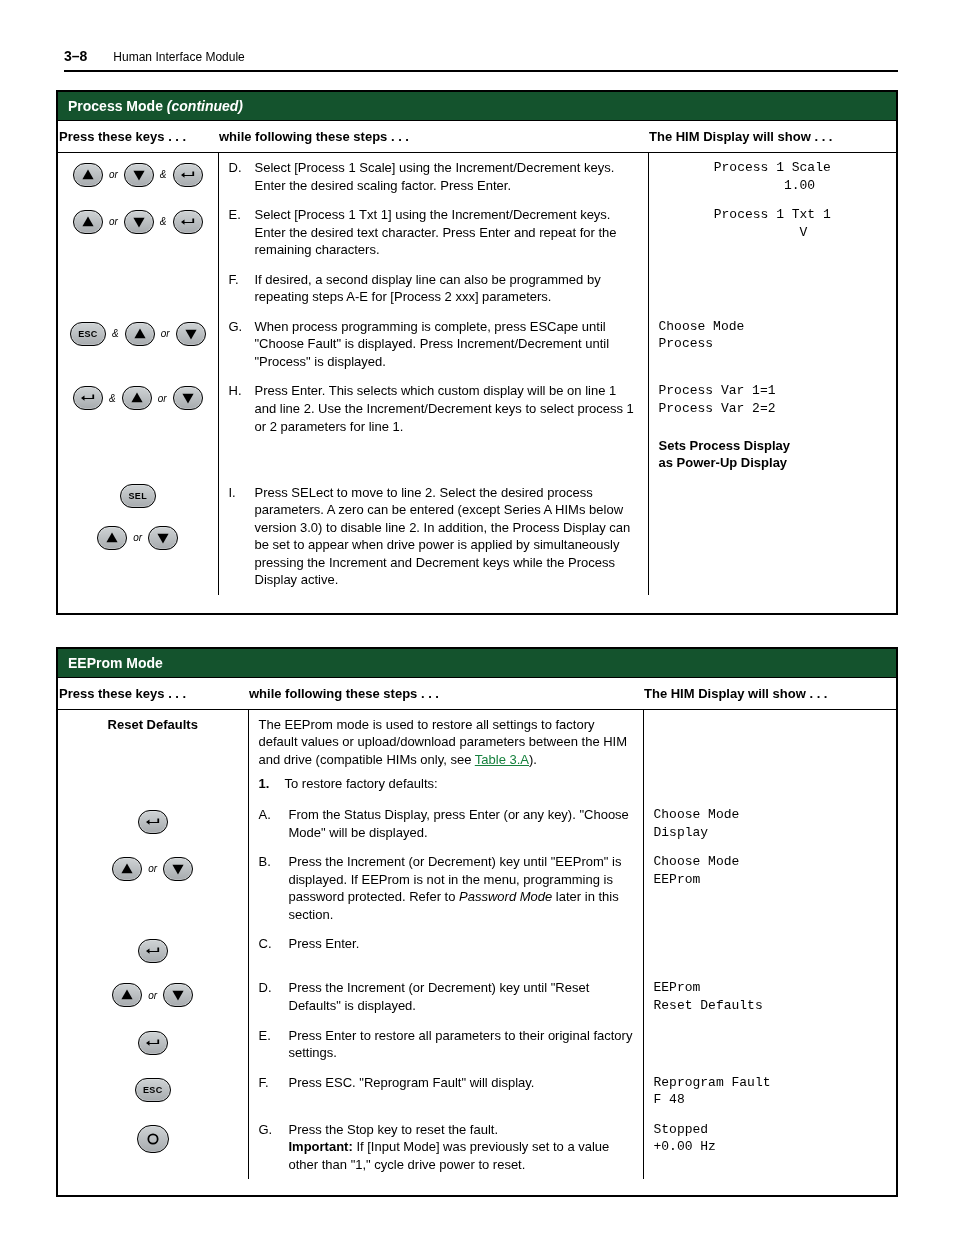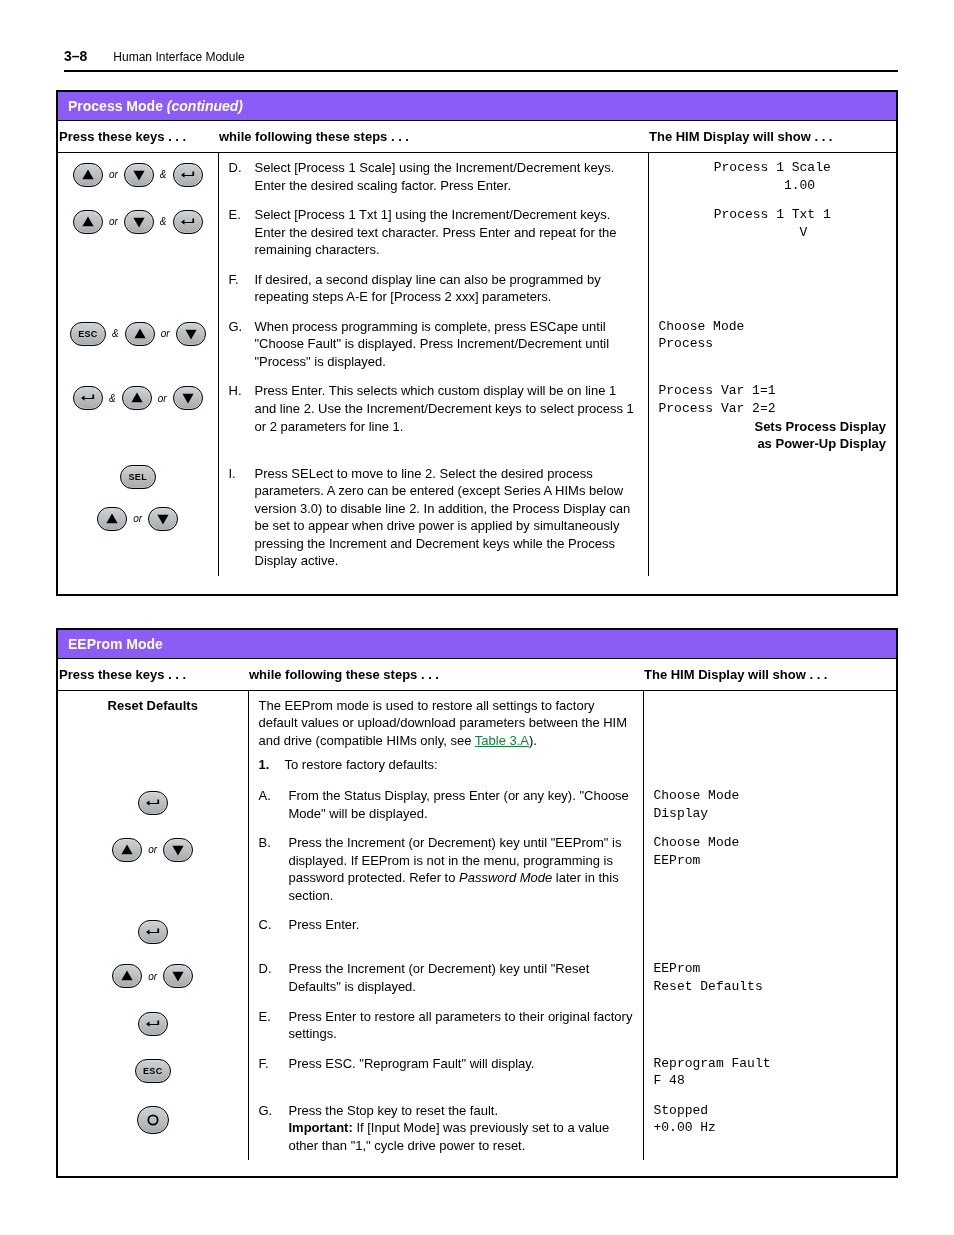--- a/index.html
+++ b/index.html
@@ -4,34 +4,34 @@
 <style>
   :root{
     --fg:#000; --muted:#000; --rule:#000; --keyFill:#b4b8ba; --keyFillDark:#8a8f92;
   }
   html,body{margin:0;padding:0;background:#fff;color:var(--fg);
     font-family:Helvetica,Arial,sans-serif;font-size:13px;}
   .page{width:954px;min-height:1235px;margin:0 auto;box-sizing:border-box;padding:48px 56px 80px 56px;}
   .hdr{display:flex;align-items:flex-end;gap:26px;border-bottom:2px solid var(--rule);padding-bottom:6px;margin-bottom:18px;margin-left:8px;}
   .hdr .pg{font-weight:700;font-size:14px}
   .hdr .sec{font-size:12px}
-  .band{background:#8b5cf6;color:#fff;padding:6px 10px;font-size:14px}
+  .band{background:#14532d;color:#fff;padding:6px 10px;font-size:14px}
   .band b{font-weight:700}
   .band i{font-style:italic;font-weight:700}
   table.doc{width:100%;border-collapse:collapse;table-layout:fixed}
   table.doc > colgroup col.c1{width:160px}
   table.doc > colgroup col.c2{width:430px}
   table.doc > colgroup col.c3{width:auto}
   table.doc th{font-weight:700;text-align:left;padding:8px 1px;border-bottom:1px solid #000;border-top:1px solid #000;font-size:13px}
   table.doc td{padding:6px 10px;vertical-align:top;font-size:13px;line-height:1.35}
   table.doc td.keys{text-align:center}
   table.doc td.mid{border-left:1px solid #000;border-right:1px solid #000}
   .mono{font-family:"Courier New",Courier,monospace;white-space:pre}
   .center{text-align:center}
-  .setsNote{font-weight:700;text-align:right;margin-top:0}
+  .setsNote{font-weight:700;text-align:left;margin-top:19px}
   .alpha{display:flex;gap:10px}
   .alpha > .lt{width:16px;flex:0 0 16px}
   .alpha > .txt{flex:1}
   .lnk{color:#15803d;text-decoration:underline}
   em.pw{font-style:italic}
   
   .keys-row{display:inline-flex;align-items:center;justify-content:center;gap:6px;margin:4px 0}
   .keys-row .sub{font-size:10px;font-style:italic}
   .key{display:inline-flex;align-items:center;justify-content:center;
        width:28px;height:22px;border:1.5px solid #000;border-radius:12px;

